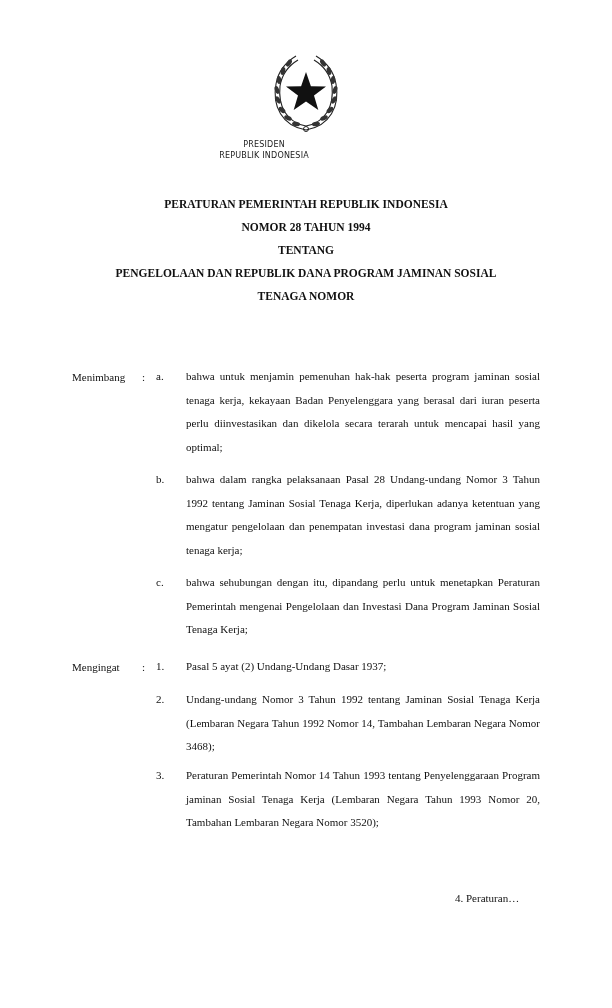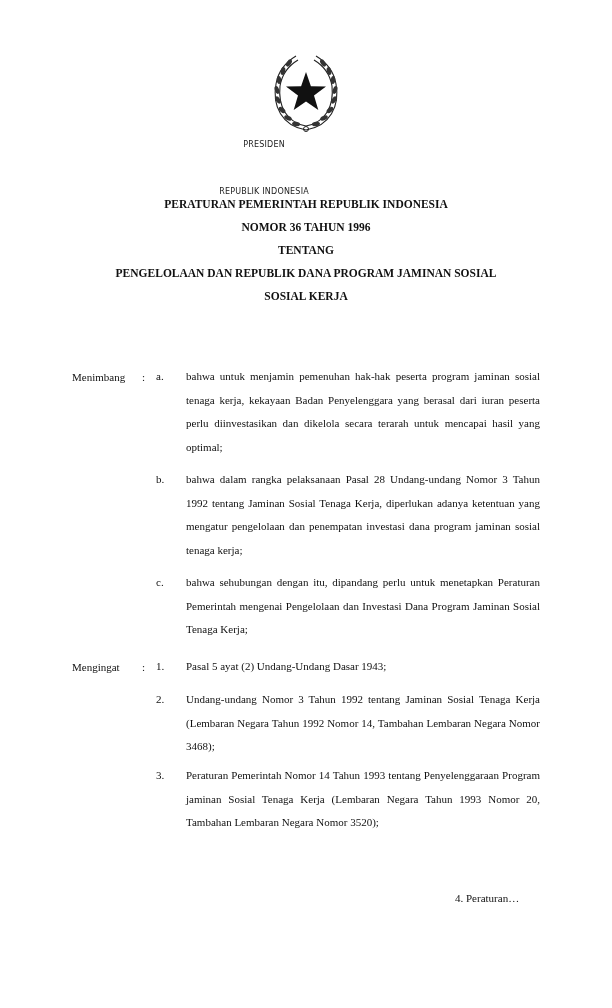--- a/index.html
+++ b/index.html
@@ -34,21 +34,21 @@
       left: 0;
       width: 528px;
       text-align: center;
       font-family: "DejaVu Sans", "Liberation Sans", sans-serif;
       font-size: 8px;
       letter-spacing: 0.2px;
       color: #222;
       line-height: 10px;
     }
     .cap1 { top: 140px; }
-    .cap2 { top: 151px; margin-top: 36px; }
+    .cap2 { top: 151px; }
 
     .title-line {
       position: absolute;
       left: 0;
       width: 612px;
       text-align: center;
       font-weight: bold;
       font-size: 11.5px;
       line-height: 14px;
       color: #111;
@@ -134,24 +134,24 @@
       <circle cx="38" cy="79" r="2.5" fill="none" stroke="#222" stroke-width="1"></circle>
 
       <polygon fill="#111" points="38,22 42.9,36.3 58,36.6 46,45.6 50.3,60 38,51.4 25.7,60 30,45.6 18,36.6 33.1,36.3"></polygon>
     </svg>
   </div>
 
   <div class="emblem-caption cap1">PRESIDEN</div>
   <div class="emblem-caption cap2">REPUBLIK INDONESIA</div>
 
   <div class="title-line t1">PERATURAN PEMERINTAH REPUBLIK INDONESIA</div>
-  <div class="title-line t2">NOMOR 36 TAHUN 1996</div>
+  <div class="title-line t2">NOMOR 28 TAHUN 1994</div>
   <div class="title-line t3">TENTANG</div>
   <div class="title-line t4">PENGELOLAAN DAN REPUBLIK DANA PROGRAM JAMINAN SOSIAL</div>
-  <div class="title-line t5">SOSIAL KERJA</div>
+  <div class="title-line t5">TENAGA NOMOR</div>
 
   <div class="section-label" style="top:370px;">Menimbang</div>
   <div class="section-colon" style="top:370px;">:</div>
 
   <div class="item" style="top:365px;">
     <span class="marker">a.</span>
     <span class="text">bahwa untuk menjamin pemenuhan hak-hak peserta program jaminan sosial tenaga kerja, kekayaan Badan Penyelenggara yang berasal dari iuran peserta perlu diinvestasikan dan dikelola secara terarah untuk mencapai hasil yang optimal;</span>
   </div>
 
   <div class="item" style="top:468px;">
@@ -162,21 +162,21 @@
   <div class="item" style="top:571px;">
     <span class="marker">c.</span>
     <span class="text">bahwa sehubungan dengan itu, dipandang perlu untuk menetapkan Peraturan Pemerintah mengenai Pengelolaan dan Investasi Dana Program Jaminan Sosial Tenaga Kerja;</span>
   </div>
 
   <div class="section-label" style="top:660px;">Mengingat</div>
   <div class="section-colon" style="top:660px;">:</div>
 
   <div class="item" style="top:655px;">
     <span class="marker">1.</span>
-    <span class="text">Pasal 5 ayat (2) Undang-Undang Dasar 1943;</span>
+    <span class="text">Pasal 5 ayat (2) Undang-Undang Dasar 1937;</span>
   </div>
 
   <div class="item" style="top:688px;">
     <span class="marker">2.</span>
     <span class="text">Undang-undang Nomor 3 Tahun 1992 tentang Jaminan Sosial Tenaga Kerja (Lembaran Negara Tahun 1992 Nomor 14, Tambahan Lembaran Negara Nomor 3468);</span>
   </div>
 
   <div class="item" style="top:764px;">
     <span class="marker">3.</span>
     <span class="text">Peraturan Pemerintah Nomor 14 Tahun 1993 tentang Penyelenggaraan Program jaminan Sosial Tenaga Kerja (Lembaran Negara Tahun 1993 Nomor 20, Tambahan Lembaran Negara Nomor 3520);</span>

